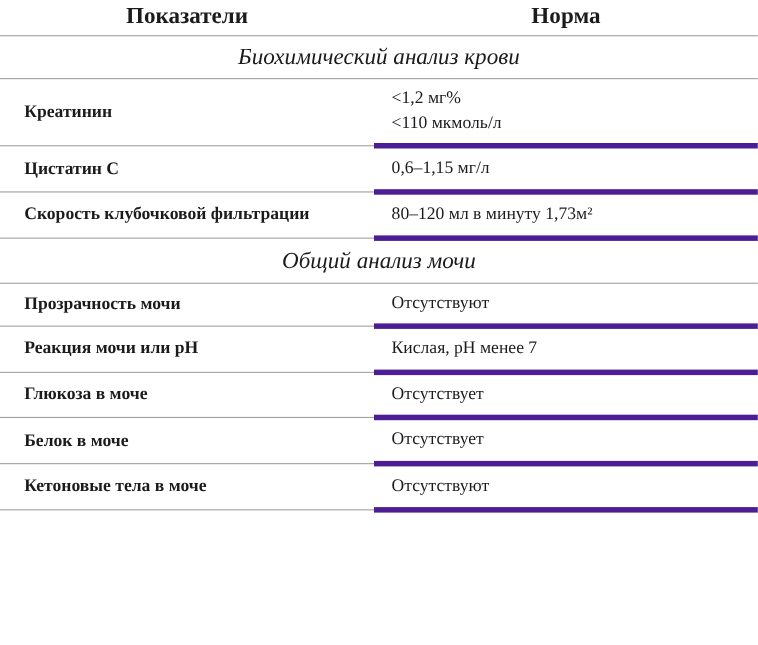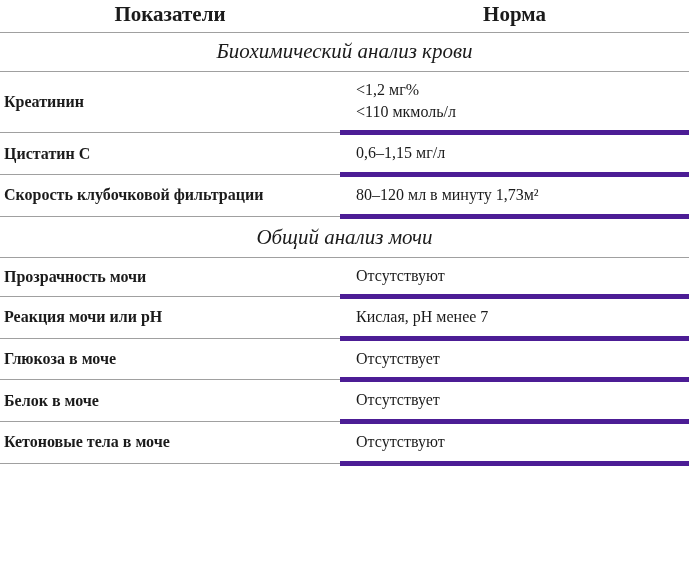--- a/index.html
+++ b/index.html
@@ -43,21 +43,21 @@
     vertical-align: middle;
     padding: 7px 0 8px 0;
     border-bottom: 1px solid #a0a0a0;
     line-height: 1.1;
   }
   td.cell-indicator {
     font-weight: bold;
     font-size: 16px;
     text-align: left;
     vertical-align: middle;
-    padding: 7px 10px 8px 4px;
+    padding: 7px 10px 8px 22px;
     border-bottom: 1px solid #a0a0a0;
     line-height: 1.32;
   }
   td.cell-norm {
     font-size: 16px;
     text-align: left;
     vertical-align: middle;
     padding: 7px 6px 8px 16px;
     border-bottom: 5px solid #4c1d95;
     line-height: 1.35;

